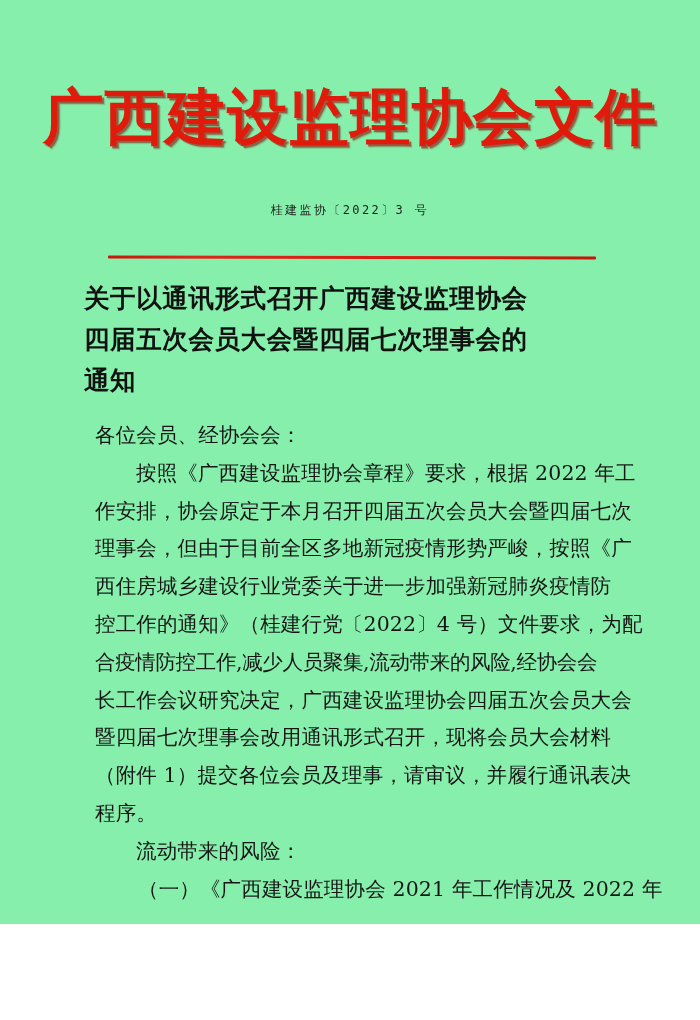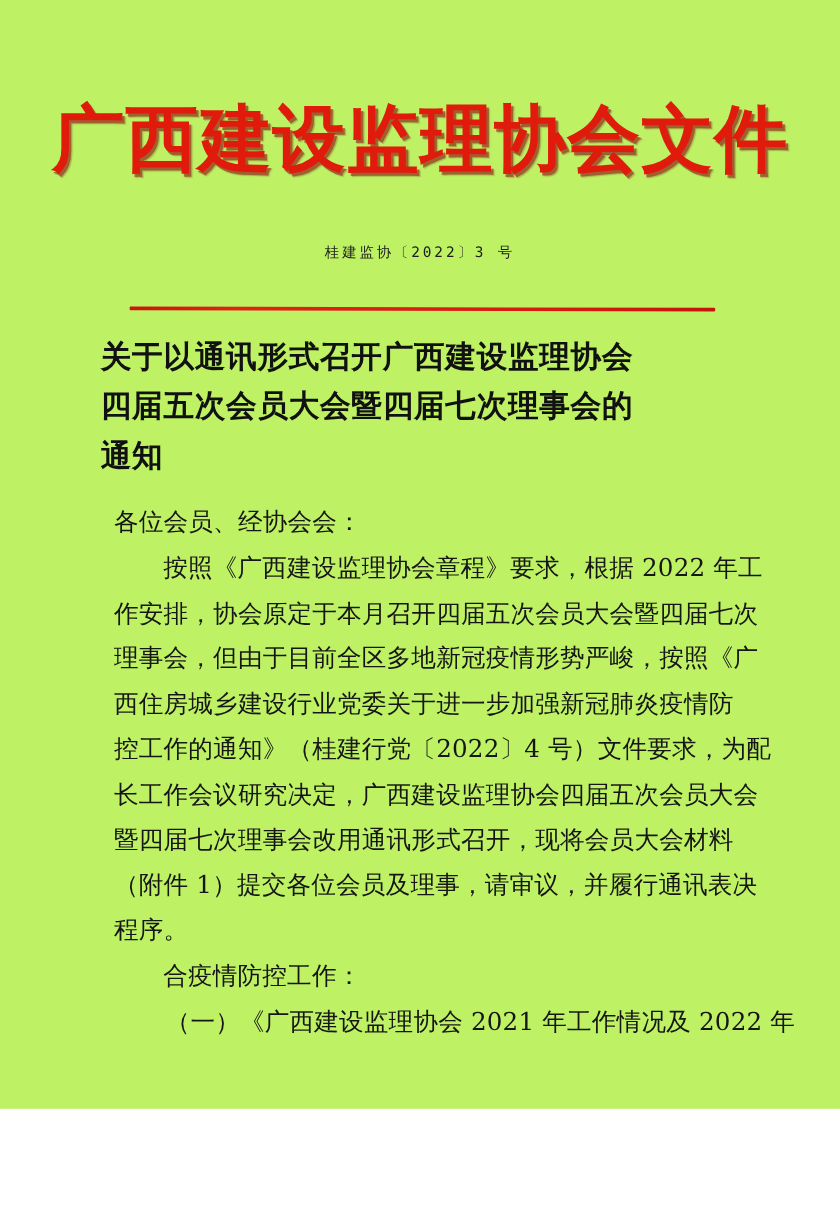--- a/index.html
+++ b/index.html
@@ -14,21 +14,21 @@
     position: relative;
     overflow: hidden;
     font-family: "Liberation Serif", "DejaVu Serif", serif;
     color: #1a1a1a;
     -webkit-font-smoothing: antialiased;
   }
 
   .page {
     position: absolute;
     inset: 0;
-    background: #bef264;
+    background: #86efac;
   }
 
   
   .masthead {
     position: absolute;
     left: 0;
     right: 0;
     top: 86px;
     text-align: center;
     line-height: 1;
@@ -141,25 +141,26 @@
 
   <div class="body-block">
 
     <div class="line">各位会员、经协会会：</div>
 
     <div class="line indent">按照《广西建设监理协会章程》要求，根据 2022 年工</div>
     <div class="line">作安排，协会原定于本月召开四届五次会员大会暨四届七次</div>
     <div class="line">理事会，但由于目前全区多地新冠疫情形势严峻，按照《广</div>
     <div class="line">西住房城乡建设行业党委关于进一步加强新冠肺炎疫情防</div>
     <div class="line">控工作的通知》（桂建行党〔2022〕4 号）文件要求，为配</div>
+    <div class="line tight">合疫情防控工作,减少人员聚集,流动带来的风险,经协会会</div>
     <div class="line">长工作会议研究决定，广西建设监理协会四届五次会员大会</div>
     <div class="line">暨四届七次理事会改用通讯形式召开，现将会员大会材料</div>
     <div class="line">（附件 1）提交各位会员及理事，请审议，并履行通讯表决</div>
     <div class="line">程序。</div>
 
-    <div class="line indent">合疫情防控工作：</div>
+    <div class="line indent">流动带来的风险：</div>
     <div class="line indent2">（一）《广西建设监理协会 2021 年工作情况及 2022 年</div>
 
   </div>
 
   <div class="clip-bottom"></div>
 
 </div>
 
 </body></html>

